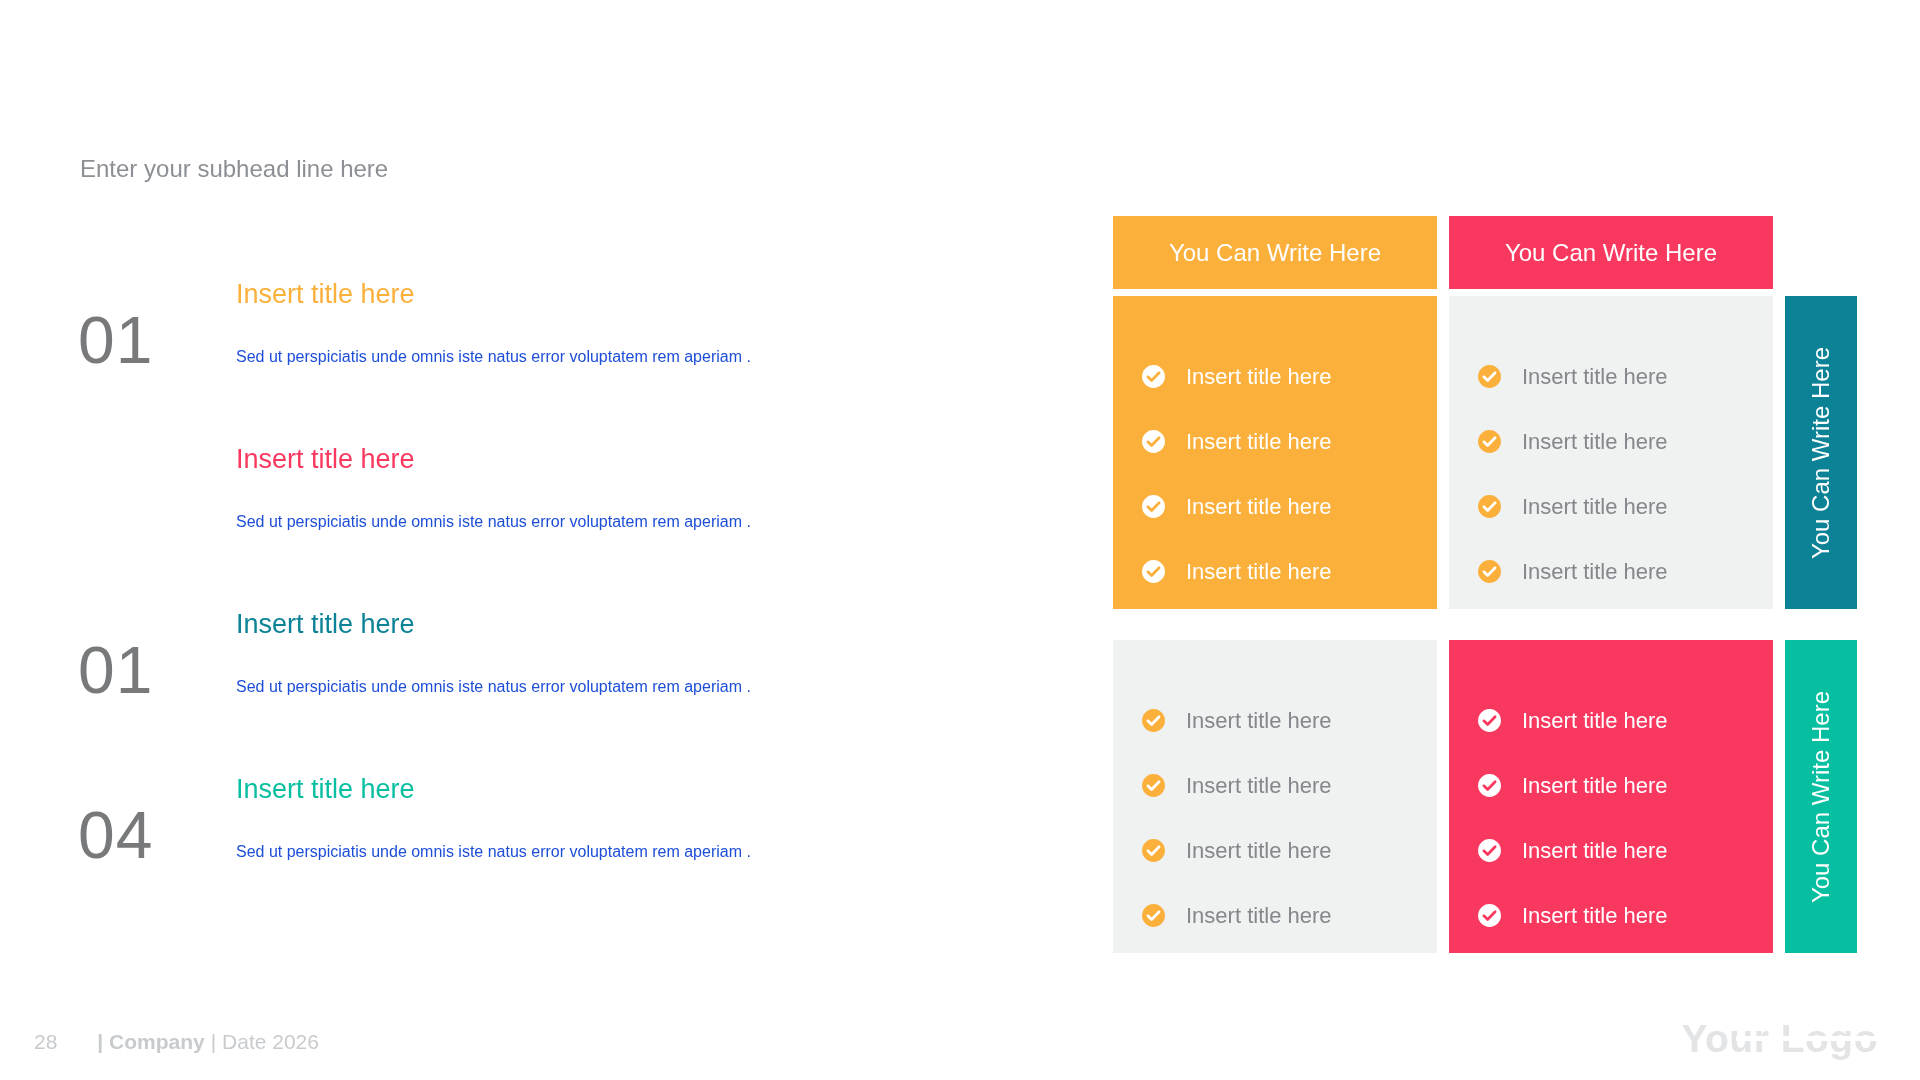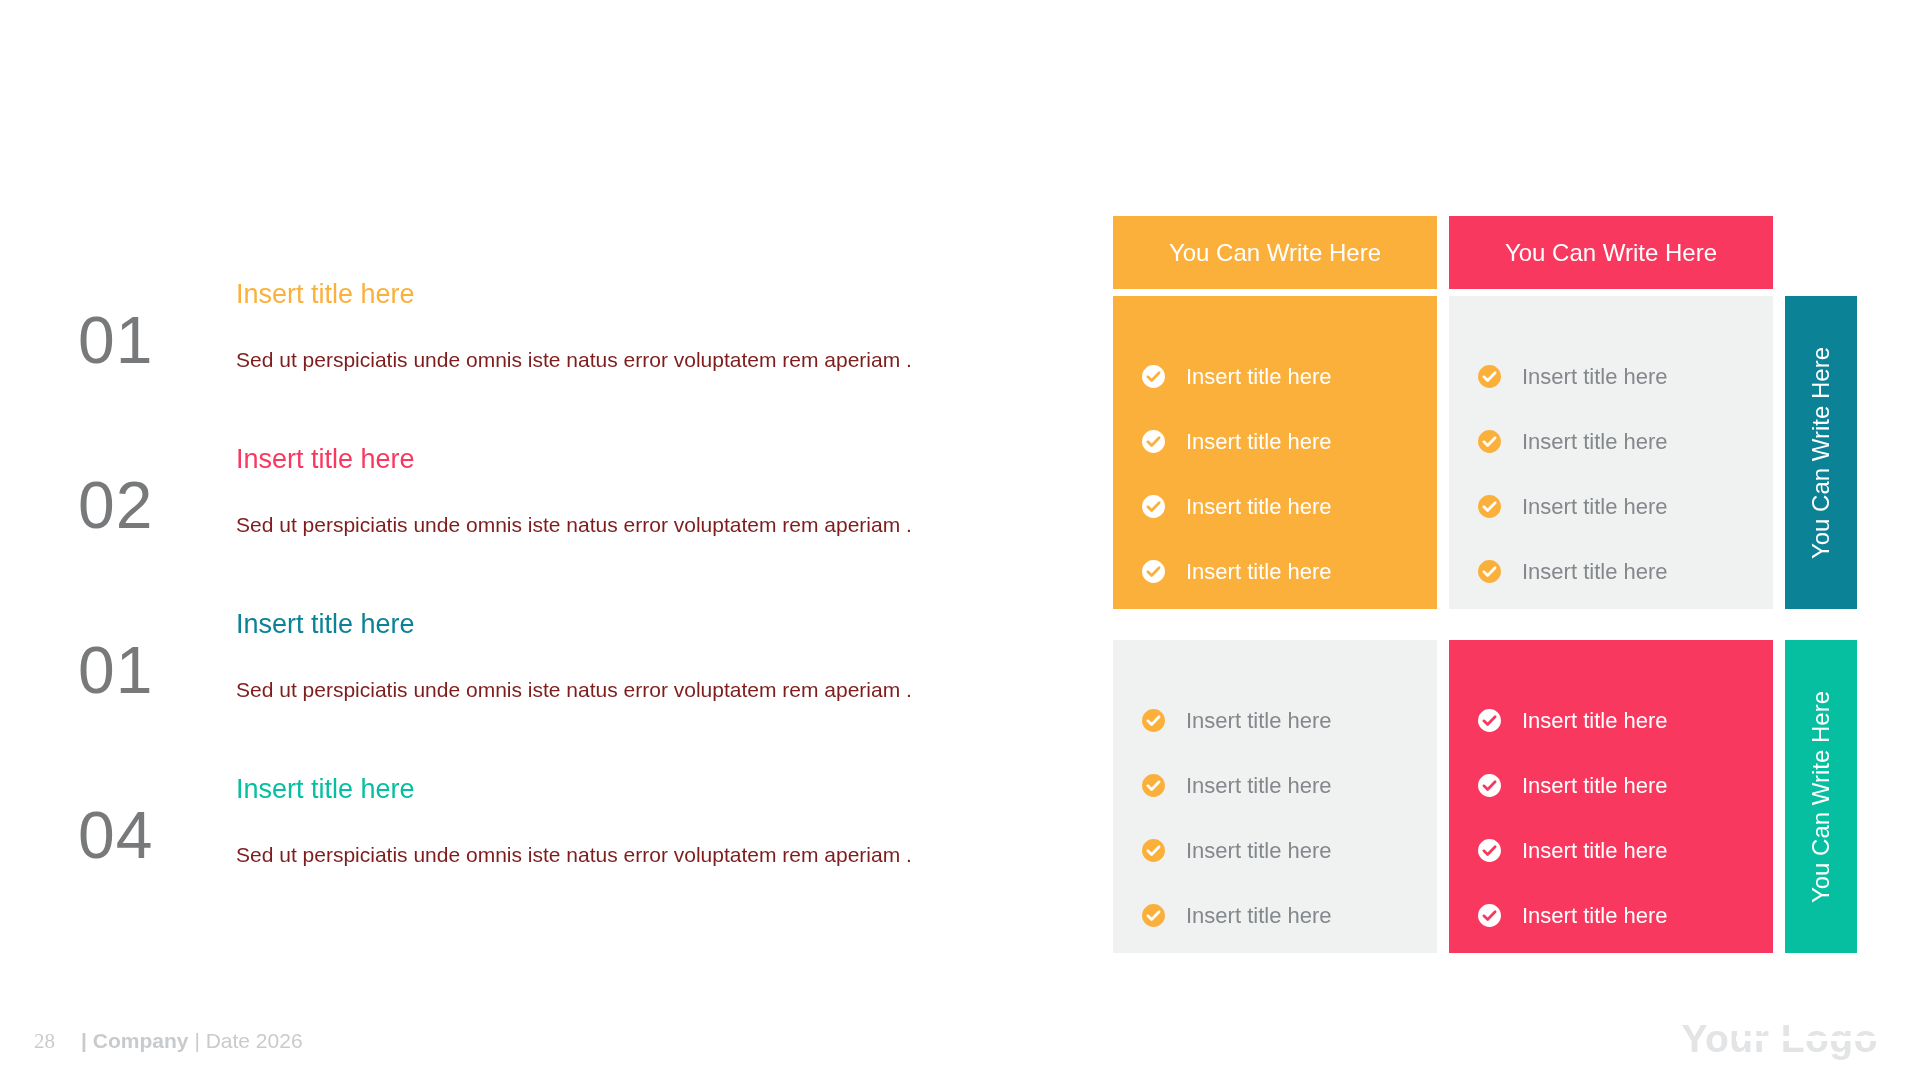--- a/index.html
+++ b/index.html
@@ -73,23 +73,23 @@
     top: 0;
     width: 720px;
   }
   .step-title {
     font-size: 27px;
     font-weight: 400;
     line-height: 1.2;
     margin-bottom: 16px;
   }
   .step-desc {
-    font-size: 21px;
-    font-weight: 400;
-    color: #7f1d1d;
+    font-size: 16px;
+    font-weight: 400;
+    color: #1d4ed8;
     line-height: 1.33;
     margin-top: 36px;
   }
 
   
   .matrix {
     position: absolute;
     left: 1113px;
     top: 216px;
   }
@@ -161,21 +161,21 @@
   .footer {
     position: absolute;
     left: 34px;
     bottom: 26px;
     display: flex;
     align-items: baseline;
     font-size: 21px;
     color: #c8cbce;
     font-weight: 400;
   }
-  .footer-page { margin-right: 26px; font-family: Liberation Serif, serif; }
+  .footer-page { margin-right: 40px; }
   .footer-company { margin-right: 6px; font-weight: bold; }
 
   .logo {
     position: absolute;
     right: 42px;
     bottom: 22px;
     font-size: 39px;
     font-weight: 700;
     color: #e2e4e6;
     letter-spacing: 0.5px;
@@ -188,33 +188,33 @@
     width: 140px;
     height: 5px;
     background: #ffffff;
   }
 </style>
 </head>
 <body>
 
 <div class="slide">
 
+  <div class="slide-subhead">Enter your subhead line here</div>
 
   <div class="steps">
 
     <div class="step">
       <div class="step-number">01</div>
       <div class="step-body">
         <div class="step-title" style="color: rgb(251, 176, 59);">Insert title here</div>
         <div class="step-desc">Sed ut perspiciatis unde omnis iste natus error voluptatem rem aperiam .</div>
       </div>
     </div>
 
     <div class="step">
-      <div class="step-number">02</div>
       <div class="step-body">
         <div class="step-title" style="color: rgb(249, 56, 95);">Insert title here</div>
         <div class="step-desc">Sed ut perspiciatis unde omnis iste natus error voluptatem rem aperiam .</div>
       </div>
     </div>
 
     <div class="step">
       <div class="step-number">01</div>
       <div class="step-body">
         <div class="step-title" style="color: rgb(11, 130, 150);">Insert title here</div>

